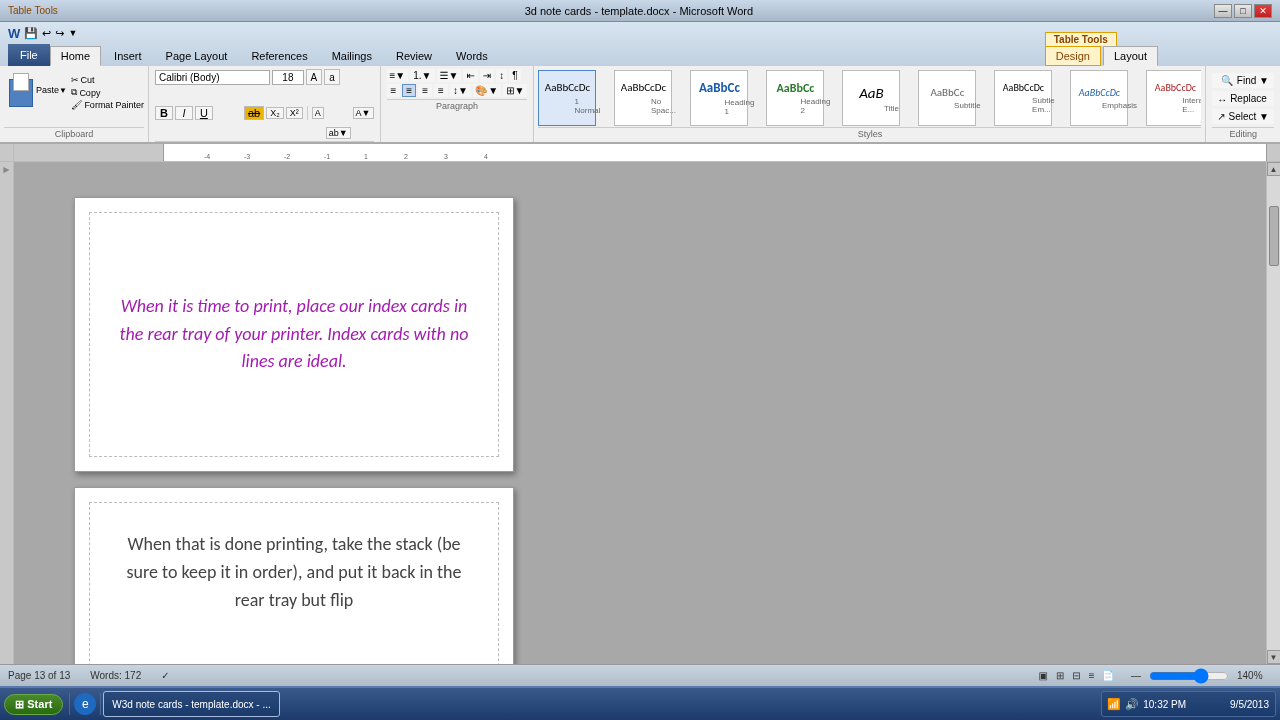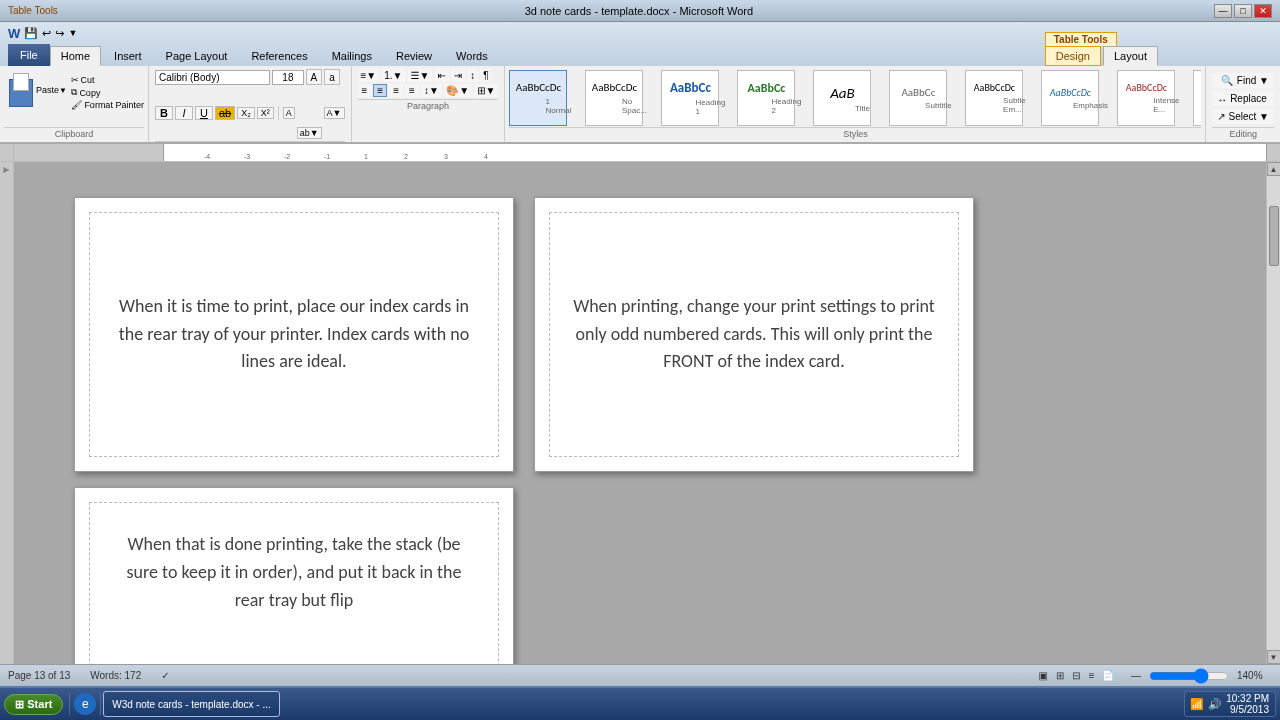--- a/index.html
+++ b/index.html
@@ -265,21 +265,21 @@
     <div style="display:flex; align-items:center; gap:2px;">
       <input type="text" value="Calibri (Body)" style="font-size: 10px; border: 1px solid rgb(170, 170, 170); padding: 1px 3px; width: 115px; cursor: pointer;" readonly="">
       <button style="font-size:10px; border:1px solid #aaa; padding:1px 2px; width:32px; cursor:pointer; background:white;text-align:center;">18</button>
       <button style="font-size:10px; border:1px solid #bbb; background:#f5f5f5; width:16px; height:16px; cursor:pointer;">A</button>
       <button style="font-size:10px; border:1px solid #bbb; background:#f5f5f5; width:16px; height:16px; cursor:pointer;">a</button>
     </div>
     <div style="display:flex; align-items:center; gap:2px;">
       <button style="font-size:11px; font-weight:bold; border:1px solid #bbb; background:#f5f5f5; padding:0 4px; cursor:pointer; min-width:18px;">B</button>
       <button style="font-size:11px; font-style:italic; border:1px solid #bbb; background:#f5f5f5; padding:0 4px; cursor:pointer; min-width:18px;">I</button>
       <button style="font-size:11px; text-decoration:underline; border:1px solid #bbb; background:#f5f5f5; padding:0 4px; cursor:pointer; min-width:18px;">U</button>
-      <button style="font-size:11px; text-decoration:line-through; border:1px solid #bbb; background:#eab308; padding:0 3px; cursor:pointer; min-width:16px;">ab</button>
+      <button style="font-size:11px; text-decoration:line-through; border:1px solid #bbb; background:#eab308; padding:0 3px; cursor:pointer; min-width:16px;margin-left:29px;">ab</button>
       <button style="font-size:9px; border:1px solid #bbb; background:#f5f5f5; padding:0 3px; cursor:pointer;">X₂</button>
       <button style="font-size:9px; border:1px solid #bbb; background:#f5f5f5; padding:0 3px; cursor:pointer;">X²</button>
       <span style="border-left:1px solid #ccc; height:14px; margin:0 2px;"></span>
       <button style="font-size:9px; border:1px solid #bbb; background:#f5f5f5; padding:0 2px; cursor:pointer;">A</button>
       <button style="font-size:9px; border:1px solid #bbb; background:#f5f5f5; padding:0 2px; cursor:pointer;margin-top:40px;">ab▼</button>
       <button style="font-size:9px; border:1px solid #bbb; background:#f5f5f5; padding:0 2px; cursor:pointer;">A▼</button>
     </div>
     <span style="font-size:9px; color:#666; border-top:1px solid #ccc; width:100%; text-align:center; padding-top:1px;">Font</span>
   </div>
 
@@ -394,29 +394,24 @@
 
   <div class="content-area">
     <div class="doc-area">
 
       <div style="background:#a8a8a8; width:100%; padding:15px 60px; display:flex; flex-direction:column; gap:15px;">
 
         <div style="display:flex; gap:20px;">
 
           <div style="background:white; border:1px solid #999; box-shadow:2px 3px 6px rgba(0,0,0,0.35); width:440px; height:275px; padding:14px;">
             <div style="border:1px dashed #bbb; width:100%; height:100%; display:flex; align-items:center; justify-content:center; padding:20px;">
-              <p style="font-family:Calibri,Arial,sans-serif; font-size:18px; color:#404040; text-align:center; line-height:1.55;">When it is time to print, place our index cards in the rear tray of your printer.  Index cards with no lines are ideal.</p>
+              <p style="font-family:Calibri,Arial,sans-serif; font-size:18px; color:#a21caf; text-align:center; line-height:1.55;font-style:italic;">When it is time to print, place our index cards in the rear tray of your printer.  Index cards with no lines are ideal.</p>
             </div>
           </div>
 
-          <div style="background:white; border:1px solid #999; box-shadow:2px 3px 6px rgba(0,0,0,0.35); width:440px; height:275px; padding:14px;">
-            <div style="border:1px dashed #bbb; width:100%; height:100%; display:flex; align-items:center; justify-content:center; padding:20px;">
-              <p style="font-family:Calibri,Arial,sans-serif; font-size:18px; color:#444; text-align:center; line-height:1.55;">When printing, change your print settings to print only odd numbered cards.  This will only print the FRONT of the index card.</p>
-            </div>
-          </div>
         </div>
 
         <div style="display:flex; gap:20px;">
 
           <div style="background:white; border:1px solid #999; box-shadow:2px 3px 6px rgba(0,0,0,0.35); width:440px; height:275px; padding:14px;">
             <div style="border:1px dashed #bbb; width:100%; height:100%; display:flex; align-items:flex-start; justify-content:center; padding:20px; padding-top:28px;">
               <p style="font-family:Calibri,Arial,sans-serif; font-size:18px; color:#444; text-align:center; line-height:1.55;">When that is done printing,  take the stack (be sure to keep it in order), and put it back in the rear tray but flip</p>
             </div>
           </div>
         </div>
@@ -458,18 +453,18 @@
   <div style="display:flex; gap:2px; border-left:1px solid #4a6a9c; border-right:1px solid #4a6a9c; padding:0 4px;">
     <div style="width:22px; height:22px; background:#1e6ac0; border-radius:11px; display:flex; align-items:center; justify-content:center; cursor:pointer; font-size:12px; color:white;">e</div>
   </div>
   <div class="taskbar-btn active">
     <span>W </span>
     <span style="max-width:200px; overflow:hidden; text-overflow:ellipsis;">3d note cards - template.docx - ...</span>
   </div>
   <div class="taskbar-right">
     <span style="color:white; font-size:11px;">📶</span>
     <span style="color:white; font-size:11px;">🔊</span>
-    <div style="display:flex; flex-direction:column; align-items:flex-end;">
+    <div style="display:flex; flex-direction:row; align-items:flex-end;gap:44px;">
       <span style="color:white; font-size:10px;">10:32 PM</span>
       <span style="color:white; font-size:10px;">9/5/2013</span>
     </div>
   </div>
 </div>
 
 </body></html>

